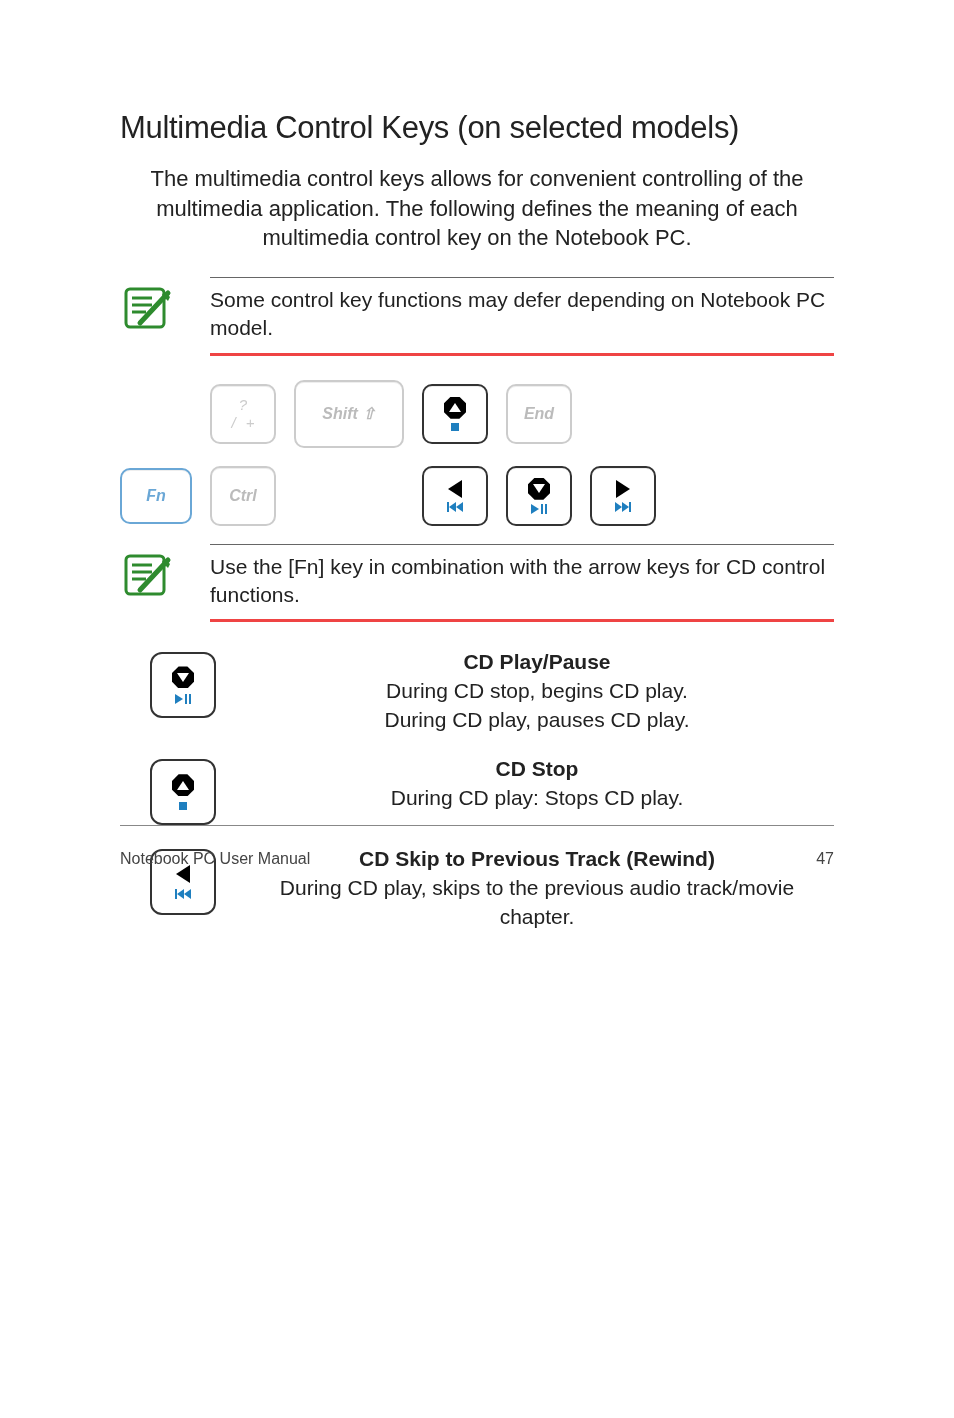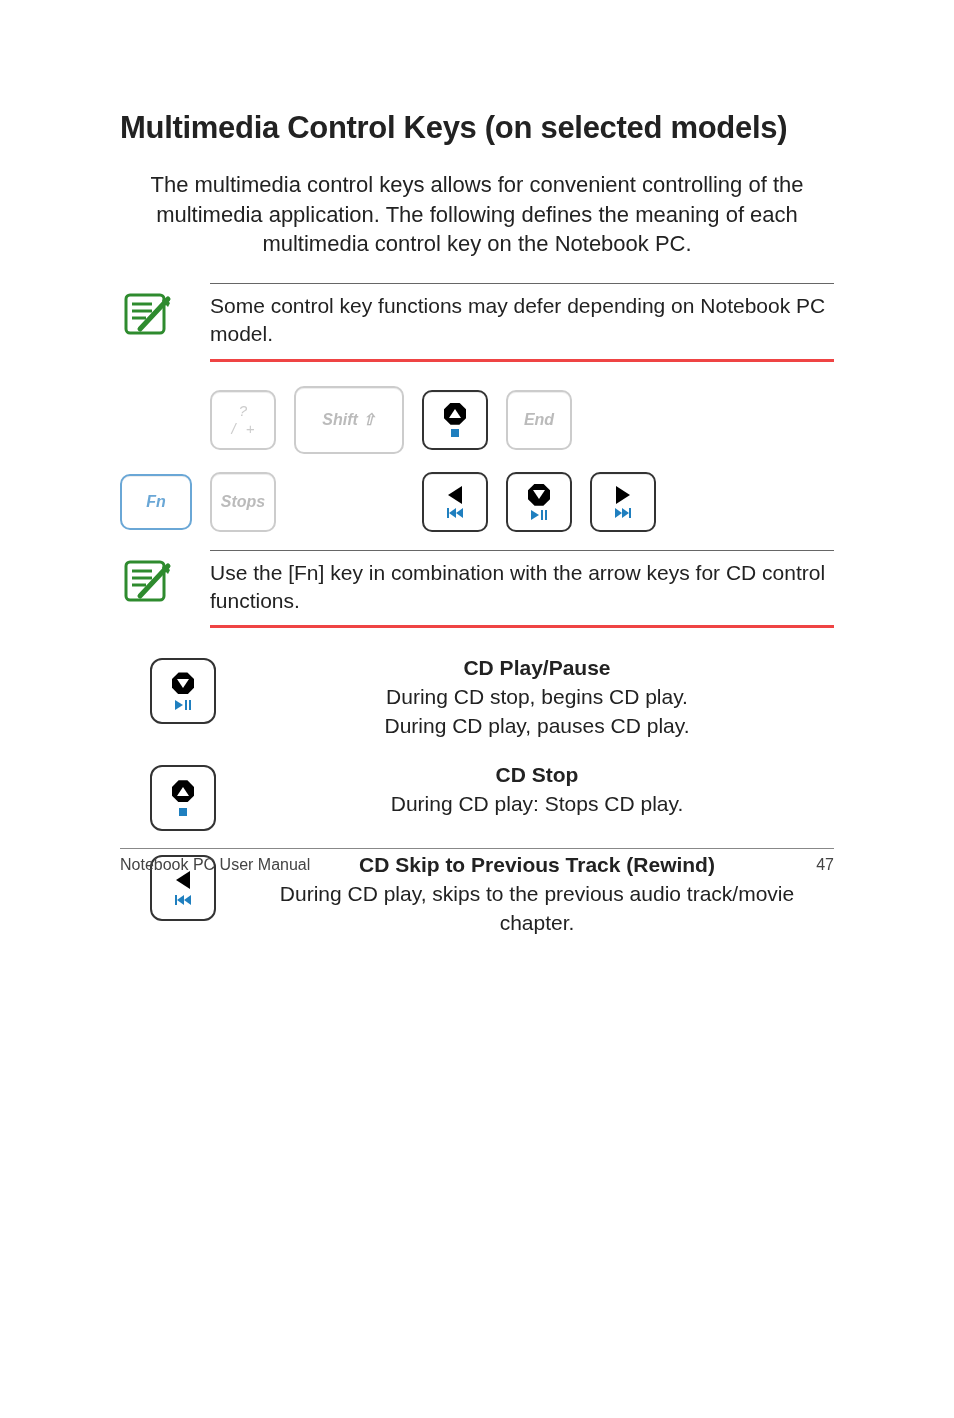--- a/index.html
+++ b/index.html
@@ -1,18 +1,18 @@
 <!DOCTYPE html>
 <html><head>
 <meta charset="utf-8">
 <style>
   * { box-sizing: border-box; margin: 0; padding: 0; }
   html, body { width: 954px; height: 1418px; background: #fff; font-family: "Segoe UI", "Helvetica Neue", Arial, sans-serif; color: #222; }
   .page { position: relative; padding: 110px 120px 0 120px; }
-  h1 { font-size: 31px; font-weight: 700; margin-bottom: 24px; letter-spacing: -0.3px; }
+  h1 { font-size: 31px; font-weight: 400; margin-bottom: 18px; letter-spacing: -0.3px; }
   .lead { font-size: 22px; line-height: 1.35; margin-bottom: 24px; text-align: center; }
   .note-row { display: flex; align-items: flex-start; }
   .note-row .note-text {
     font-size: 21px; line-height: 1.35;
     border-top: 1px solid #666; border-bottom: 3px solid #ef4444;
     padding: 8px 0 10px 0; flex: 1;
   }
   .note-row .icon-col { width: 90px; padding-top: 6px; }
   .note-icon-svg { display: block; }
 
@@ -49,21 +49,21 @@
   .pp-bars { display: flex; gap: 2px; }
   .skip-prev-sym, .skip-next-sym { display: flex; align-items: center; gap: 0; margin-top: 4px; }
   .skip-bar { width: 2px; height: 10px; background: #1f7fbf; }
   .skip-tri-l { width: 0; height: 0; border-top: 5px solid transparent; border-bottom: 5px solid transparent; border-right: 7px solid #1f7fbf; }
   .skip-tri-r { width: 0; height: 0; border-top: 5px solid transparent; border-bottom: 5px solid transparent; border-left: 7px solid #1f7fbf; }
 
   .note2 { margin-top: 6px; margin-bottom: 26px; }
 
   .footer {
     position: absolute; bottom: 64px; left: 120px; right: 120px;
-    border-top: 1px solid #888; padding-top: 7px;
+    border-top: 1px solid #888; padding-top: 24px;
     display: flex; justify-content: space-between; font-size: 16px; color: #444;
   }
   
   .slash-key-inner { display:flex; flex-direction:column; align-items:center; justify-content:center; color:#ccc; font-style:italic; font-size:15px; line-height:1; }
   .slash-key-inner .toprow { margin-bottom:3px; }
   .slash-key-inner .botrow { display:flex; gap:10px; }
   
   .arrow-oct { background:#000; width:22px; height:22px; clip-path: polygon(30% 0, 70% 0, 100% 30%, 100% 70%, 70% 100%, 30% 100%, 0 70%, 0 30%); display:flex; align-items:center; justify-content:center; }
   .arrow-oct .up { width:0; height:0; border-left:6px solid transparent; border-right:6px solid transparent; border-bottom:9px solid #fff; }
   .arrow-oct .down { width:0; height:0; border-left:6px solid transparent; border-right:6px solid transparent; border-top:9px solid #fff; }
@@ -113,21 +113,21 @@
       </div>
       <div class="key small">
         <span class="key-label">End</span>
       </div>
     </div>
     <div class="key-row">
       <div class="key fn" style="border-color:#6aa7d6;">
         <span class="key-label blue">Fn</span>
       </div>
       <div class="key small">
-        <span class="key-label">Stops</span>
+        <span class="key-label">Ctrl</span>
       </div>
       <div class="key-row2-spacer" style="width:110px;"></div>
       <div class="key small" style="border-color:#333;">
         <div class="arrow-left"></div>
         <div class="skip-prev-sym">
             <div class="skip-bar"></div>
             <div class="skip-tri-l"></div>
             <div class="skip-tri-l"></div>
           </div>
       </div>

